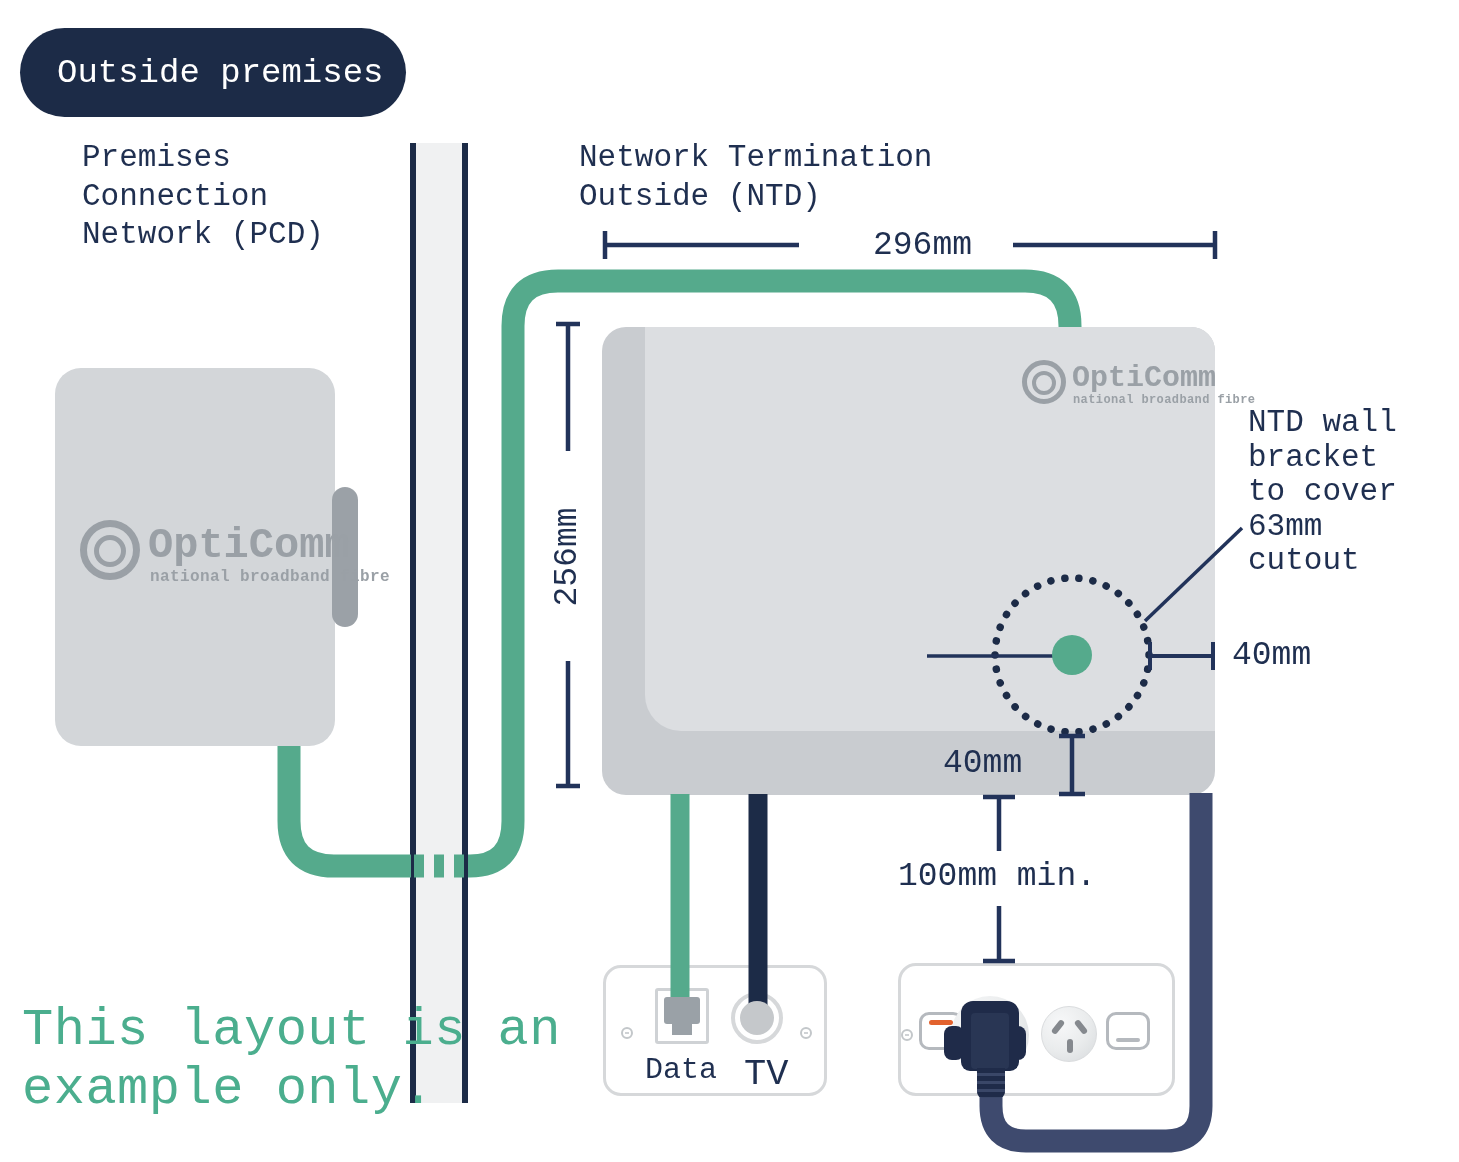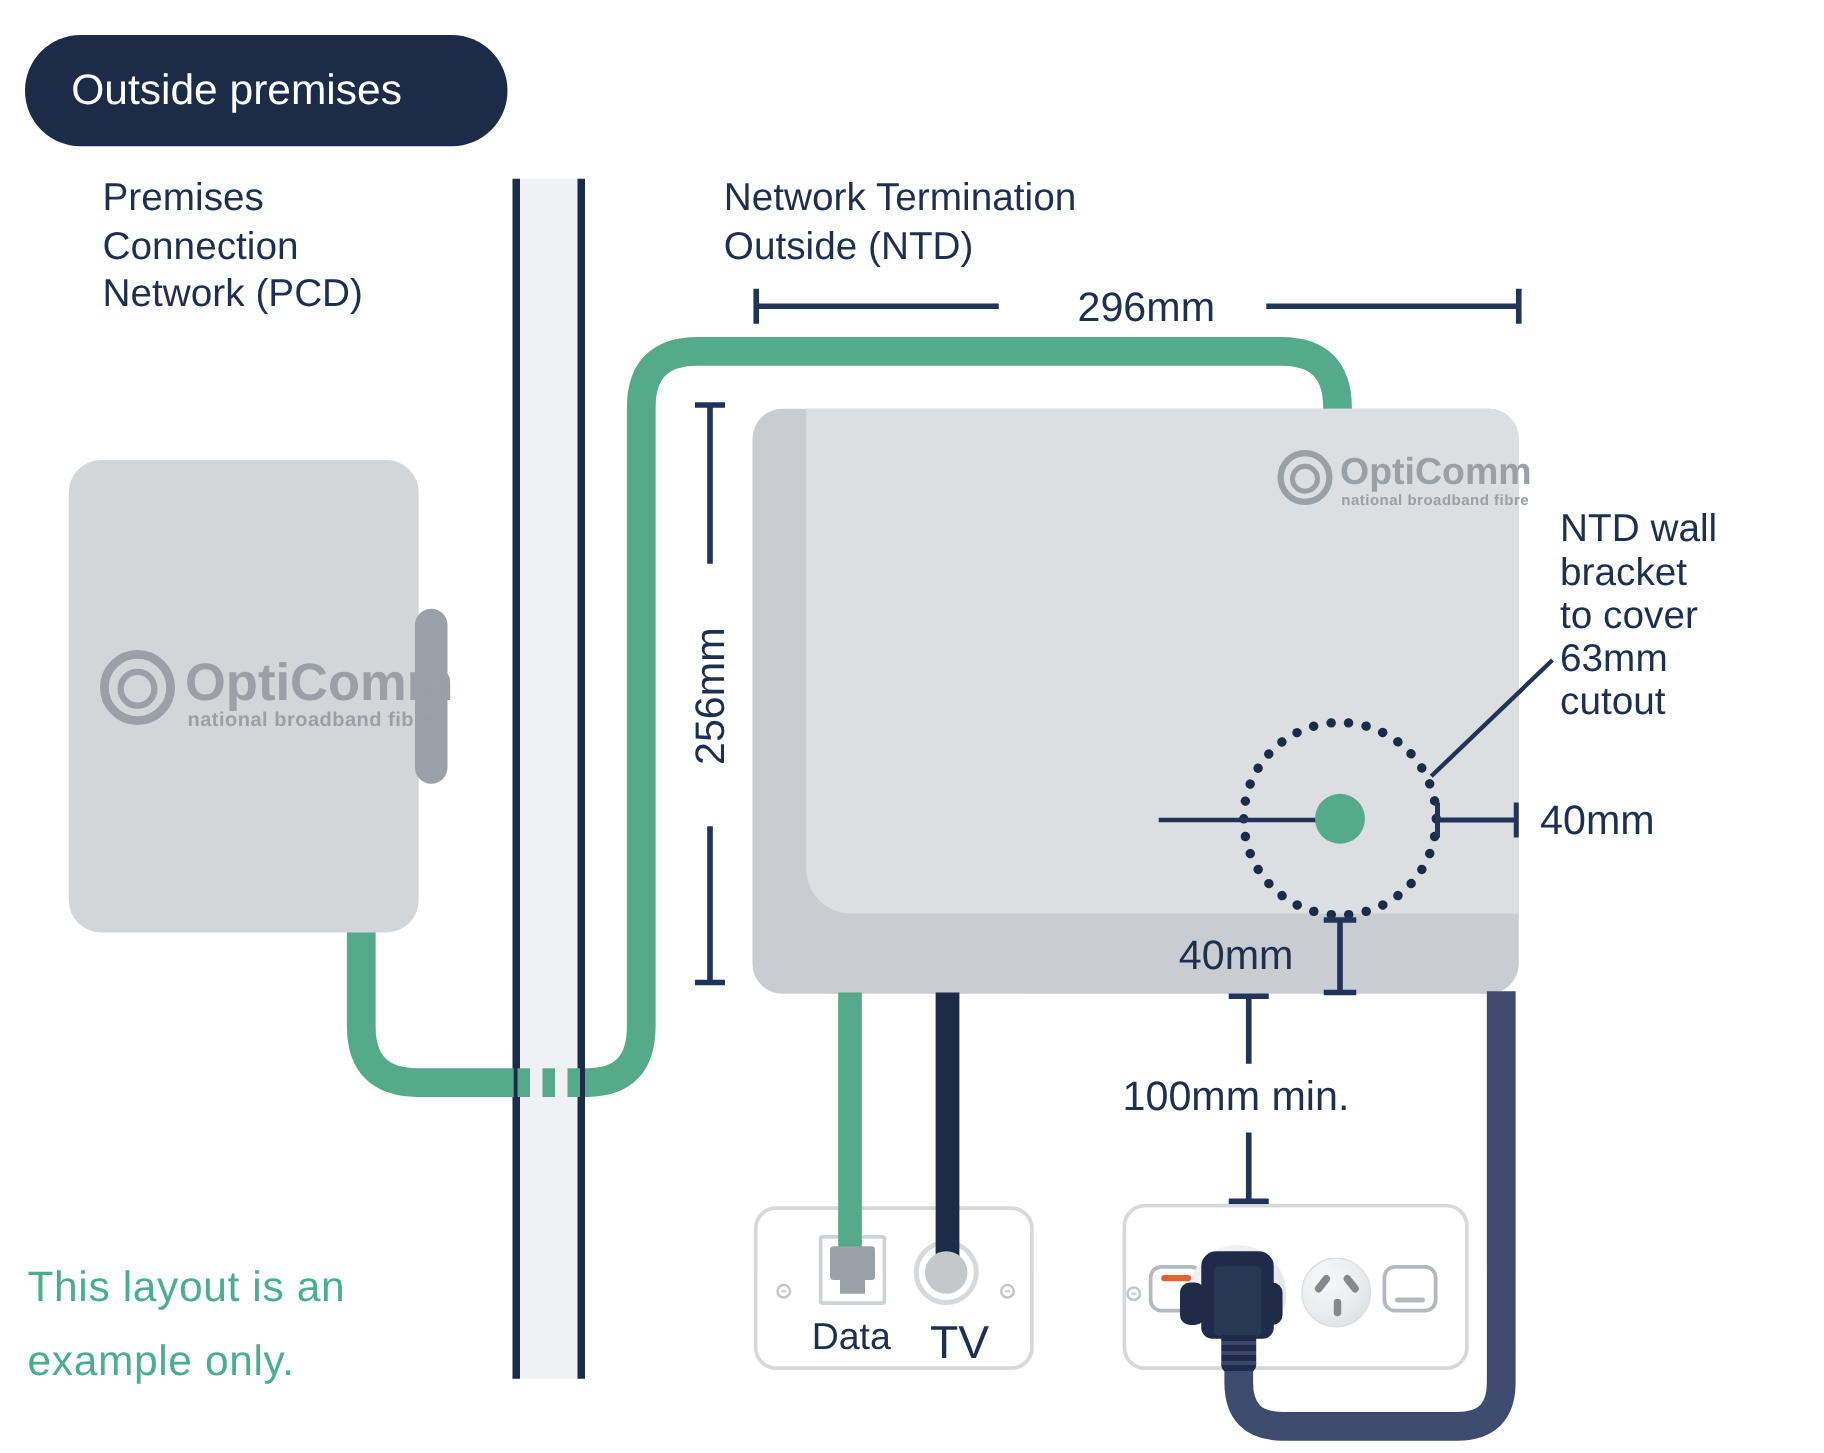--- a/index.html
+++ b/index.html
@@ -1,18 +1,18 @@
 <!DOCTYPE html>
 <html><head>
 <meta charset="utf-8">
 <style>
   html,body{margin:0;padding:0;background:#fff;}
   #stage{
     position:relative;width:1459px;height:1162px;background:#ffffff;
-    font-family:Liberation Sans, sans-serif;overflow:hidden;
+    font-family:Liberation Mono, monospace;overflow:hidden;
   }
   .abs{position:absolute;}
   .txt{color:#1f2f50;}
   svg.layer{position:absolute;left:0;top:0;pointer-events:none;}
   .pill{
     background:#1c2b47;border-radius:45px;color:#ffffff;
     font-size:34px;display:flex;align-items:center;padding-left:37px;box-sizing:border-box;
   }
   .lbl{font-size:31px;line-height:38.5px;margin-left:34px;}
   .dim{font-size:33px;white-space:nowrap;}
@@ -22,21 +22,21 @@
   .ring{border-radius:50%;box-sizing:border-box;border-style:solid;border-color:#9aa0a6;}
   .logoname{color:#9aa0a6;font-weight:bold;white-space:nowrap;}
   .logotag{color:#9aa0a6;font-weight:bold;white-space:nowrap;letter-spacing:0.4px;}
   .plate{background:#ffffff;border:3px solid #d6d8da;border-radius:18px;box-sizing:border-box;}
   .screw{width:12px;height:12px;border:2px solid #c3c7ca;border-radius:50%;box-sizing:border-box;background:#fff;}
   .screw::after{content:"";position:absolute;left:2px;top:3px;width:4px;height:2px;background:#cfd2d5;}
   .switch{width:44px;height:38px;border:3px solid #b5b9be;border-radius:10px;box-sizing:border-box;background:#fff;}
   .socket{border-radius:50%;background:radial-gradient(circle at 35% 30%, #f7f8f9 0%, #e9ebec 55%, #d6d9dc 100%);}
   .slot{position:absolute;background:#85898e;border-radius:3px;}
   .navy-part{background:#1f2b49;}
-  .footnote{color:#4bae8e;font-size:34px;line-height:59px;letter-spacing:0.5px;white-space:nowrap;}
+  .footnote{color:#4bae8e;font-size:52px;line-height:59px;letter-spacing:0.5px;white-space:nowrap;}
 </style>
 </head>
 <body>
 
 <div id="stage">
 
   <div class="abs wall" style="left:410px;top:143px;width:46px;height:960px;"></div>
 
   <svg class="layer" width="1459" height="1162">
     <path d="M289 738 V821 Q289 866 334 866 H411" fill="none" stroke="#55aa8c" stroke-width="23"></path>

